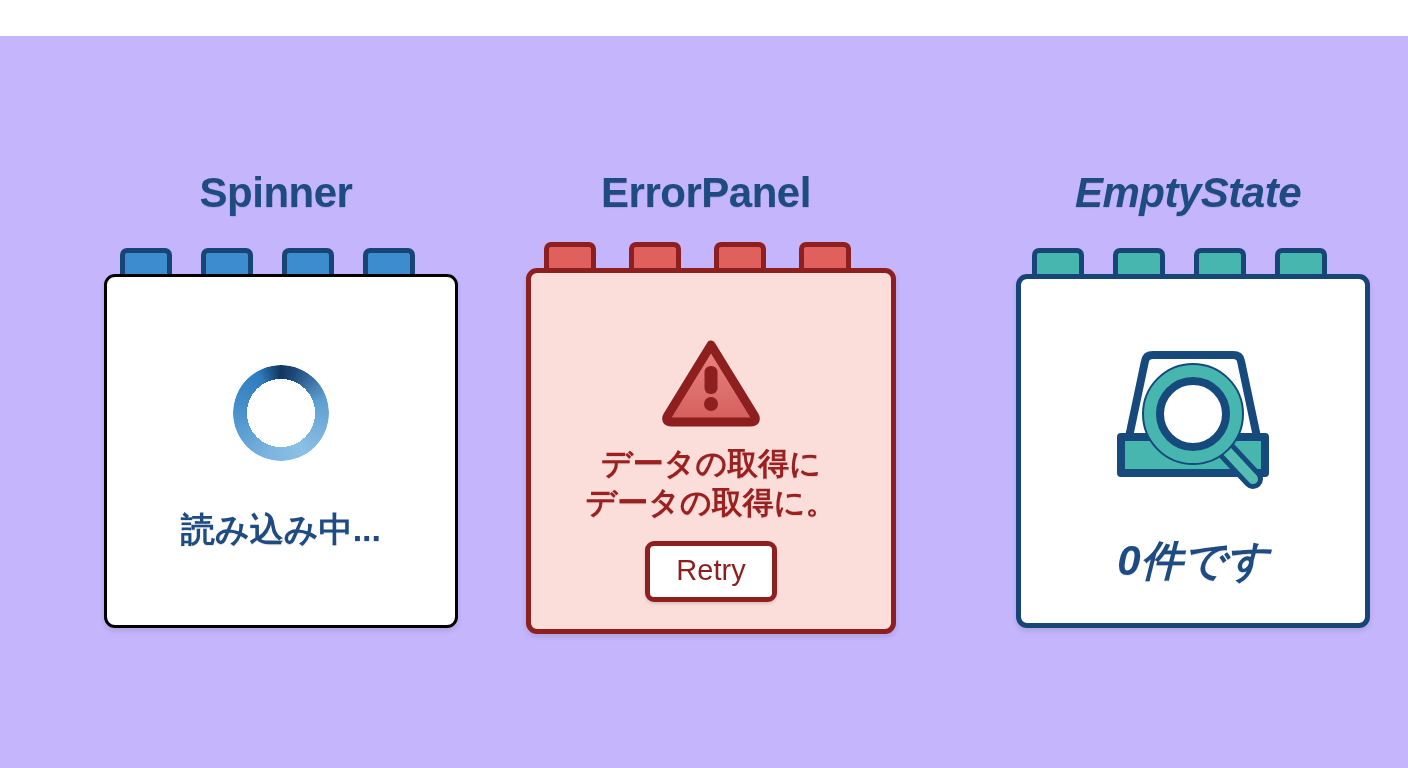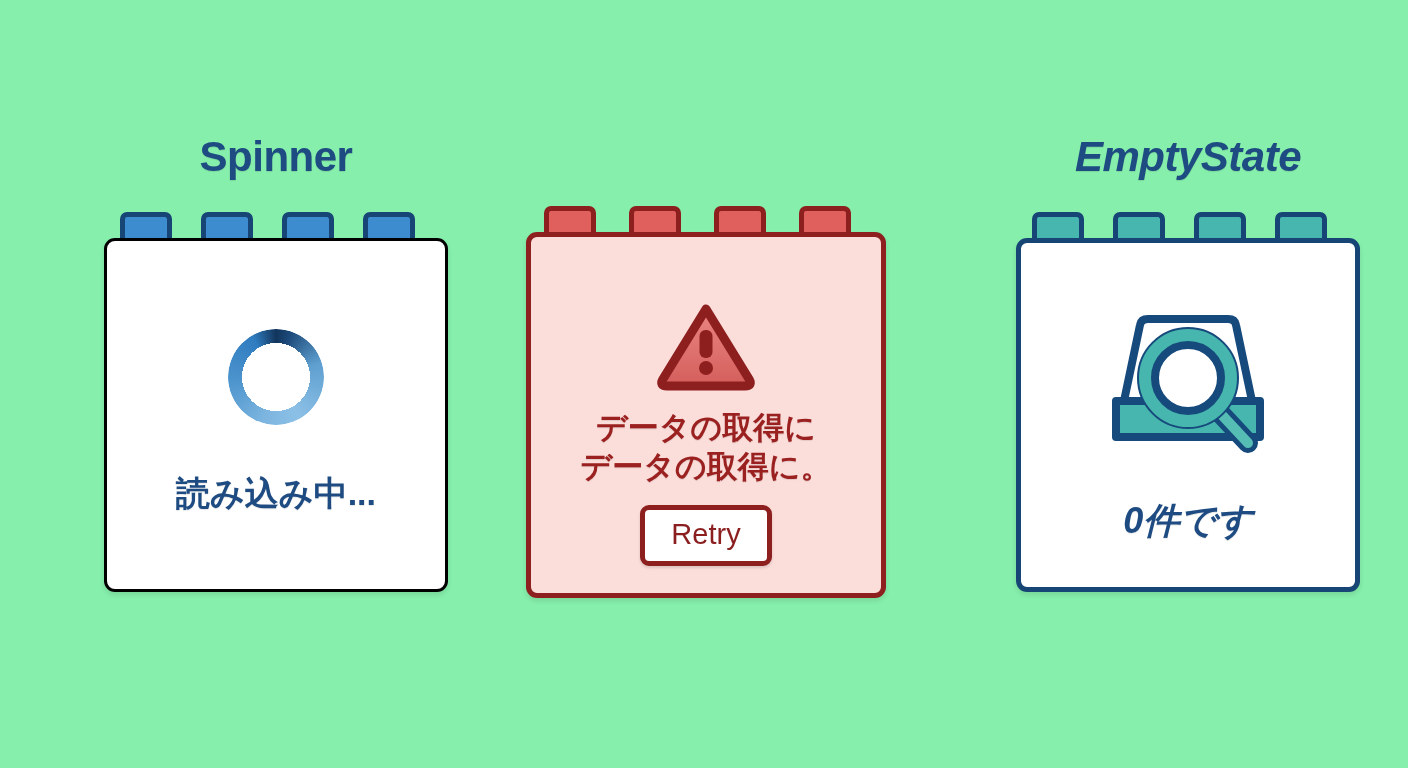--- a/index.html
+++ b/index.html
@@ -11,21 +11,22 @@
     width: 1408px;
     height: 768px;
     font-family: "Liberation Sans", "DejaVu Sans", sans-serif;
     overflow: hidden;
     position: relative;
   }
 
   .stage {
     position: absolute;
     inset: 0;
-    background: #86efac;
+    background: #c4b5fd;
+    margin-top: 36px;
   }
 
   
   .card-col {
     position: absolute;
     top: 0;
     width: 420px;
     height: 768px;
   }
   #col-spinner  { left: 66px;  }
@@ -46,20 +47,21 @@
     white-space: nowrap;
   }
 
   
   .brick {
     position: absolute;
     left: 38px;
     top: 212px;
     width: 344px;
     height: 380px;
+    padding-left: 10px;
   }
   #col-error .brick {
     left: 30px;
     top: 206px;
     width: 360px;
     height: 392px;
   }
 
   .studs {
     position: absolute;
@@ -163,21 +165,21 @@
     font-family: "Liberation Sans", "DejaVu Sans", sans-serif;
     padding: 8px 26px 10px 26px;
     cursor: pointer;
     box-shadow: 0 2px 3px rgba(0,0,0,0.12);
   }
 
   
   .empty-wrap { margin-top: 66px; }
   .empty-label {
     margin-top: 34px;
-    font-size: 36px;
+    font-size: 42px;
     font-weight: bold;
     color: #1d4b82;
     text-shadow: 0 1px 1px rgba(0,0,0,0.10);
     white-space: nowrap;
   }
 </style>
 </head>
 <body>
 
 <div class="stage">
@@ -197,20 +199,21 @@
           <div class="spinner-wrap">
             <div class="spinner-ring"></div>
           </div>
           <div class="loading-label">読み込み中...</div>
         </div>
       </div>
     </div>
   </div>
 
   <div class="card-col" id="col-error">
+    <div class="card-title">ErrorPanel</div>
 
     <div class="brick brick-red">
       <div class="studs">
         <div class="stud s1"></div>
         <div class="stud s2"></div>
         <div class="stud s3"></div>
         <div class="stud s4"></div>
       </div>
       <div class="body">
         <div class="body-inner">

